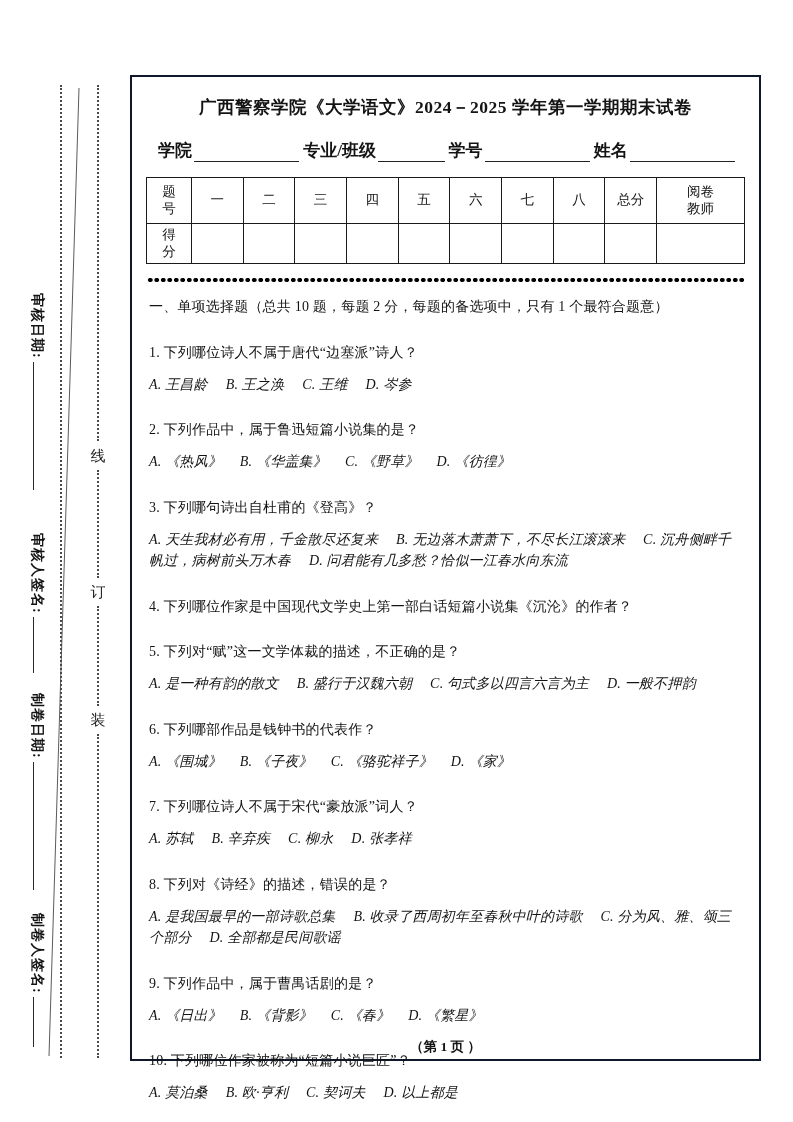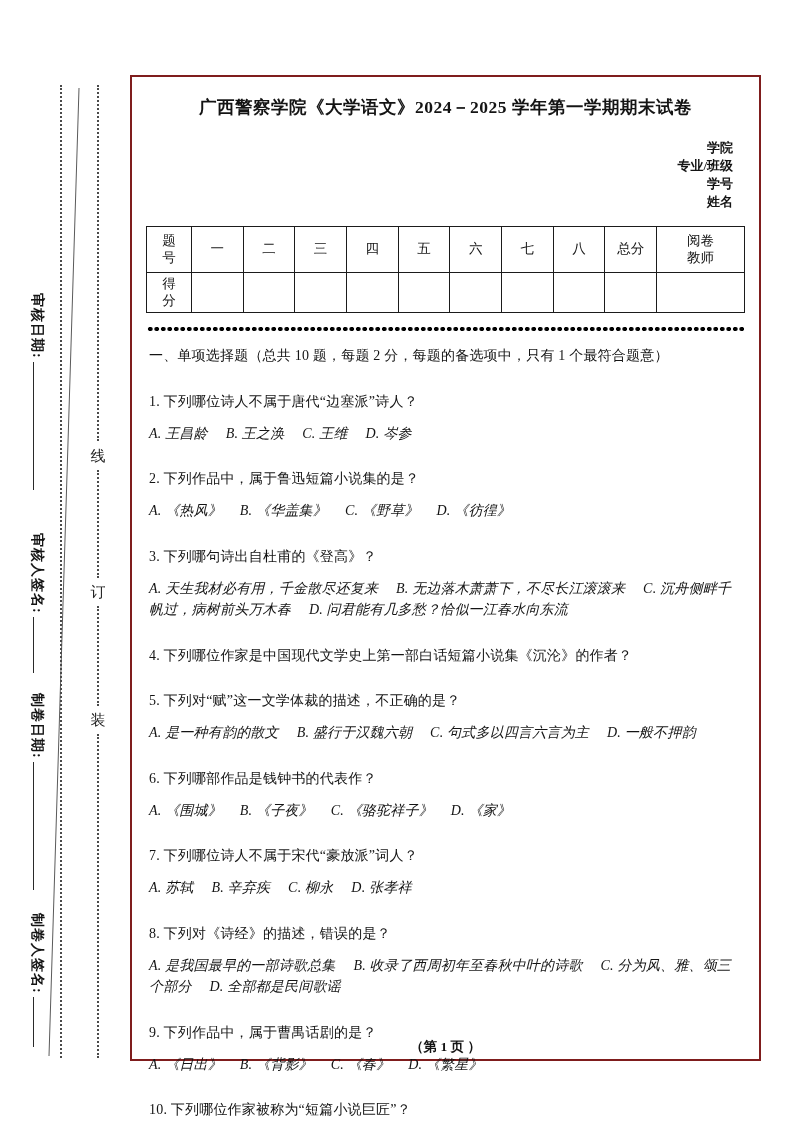--- a/index.html
+++ b/index.html
@@ -19,25 +19,25 @@
   .dotline{ position:absolute; width:0; border-left:2px dotted #4a4a4a; }
   .bind-char{
     position:absolute; left:88px; width:20px; text-align:center;
     font-size:15px; line-height:20px; color:#222;
   }
   .diag-wrap{ position:absolute; left:0; top:0; width:130px; height:1122px; }
 
   
   .main-box{
     position:absolute; left:130px; top:75px; width:631px; height:986px;
-    border:2px solid #7f1d1d; background:#fff; padding:14px 14px 0 14px;
+    border:2px solid #0f172a; background:#fff; padding:14px 14px 0 14px;
   }
   .title{ text-align:center; font-weight:bold; font-size:17.5px; margin-top:4px; letter-spacing:.5px; }
 
-  .info-row{ display:flex; margin:20px 6px 0 12px; font-size:13px; align-items:flex-end;flex-direction:column; }
+  .info-row{ display:flex; margin:20px 6px 0 12px; font-size:17px; align-items:flex-end; }
   .info-field{ flex:1; display:flex; align-items:flex-end; margin-right:4px; }
   .info-field .lbl{ font-weight:bold; flex-shrink:0; }
   .u-line{ flex:1; border-bottom:1.2px solid #222; height:15px; margin-left:2px; }
 
   table.score-table{ border-collapse:collapse; margin:15px auto 0 auto; table-layout:fixed; }
   table.score-table td{
     border:1.6px solid #1b1b1b; text-align:center; vertical-align:middle;
     font-size:13.5px; line-height:1.25; padding:0;
   }
   td.c-num{ width:46px; } td.c{ width:53px; } td.c-grader{ width:90px; }

